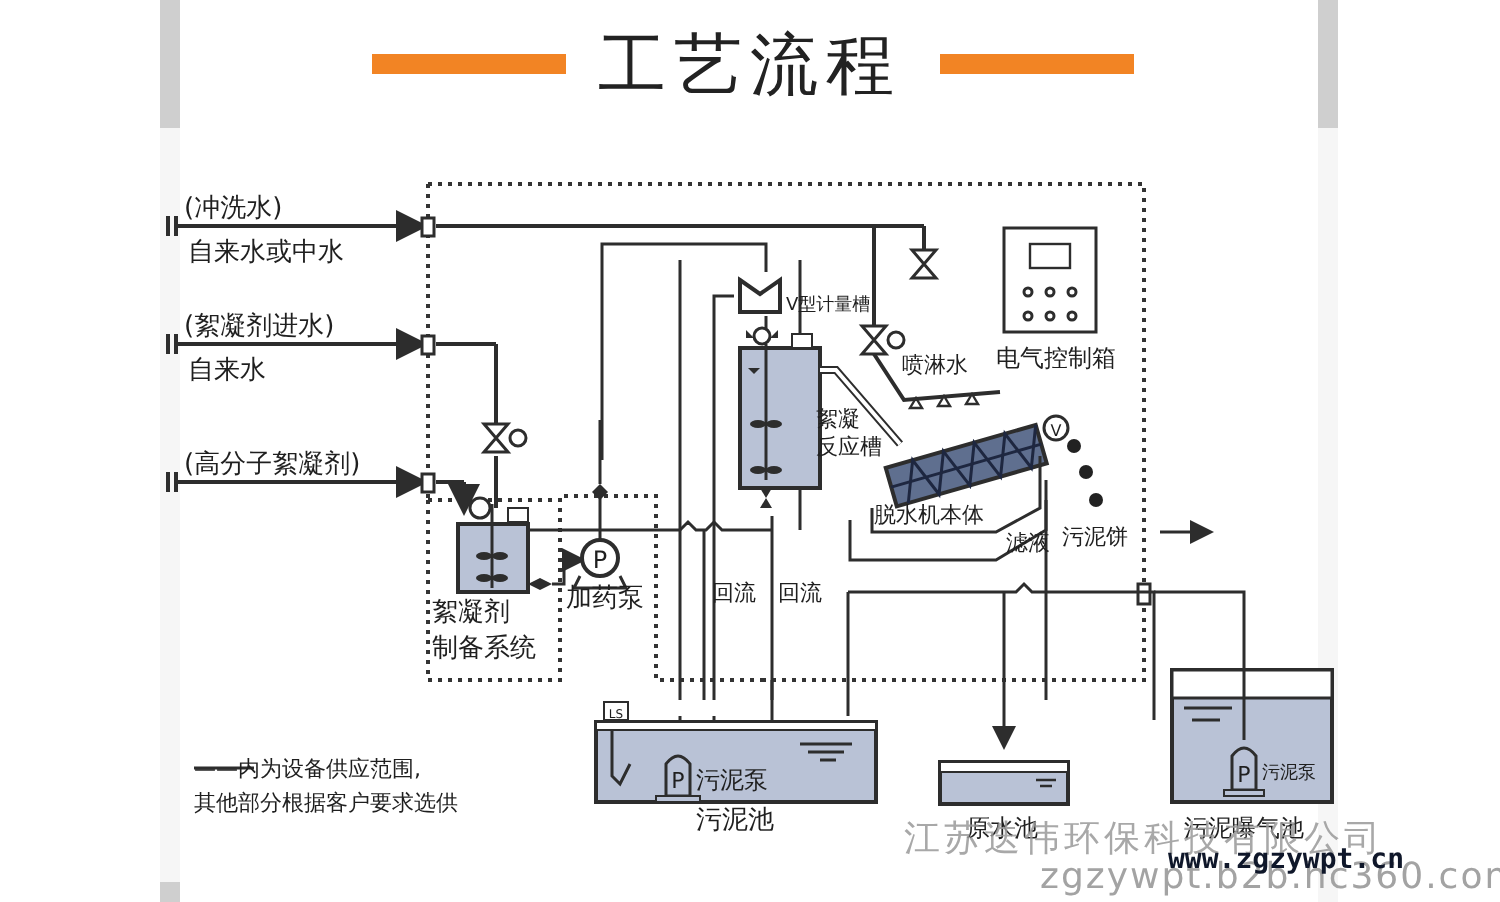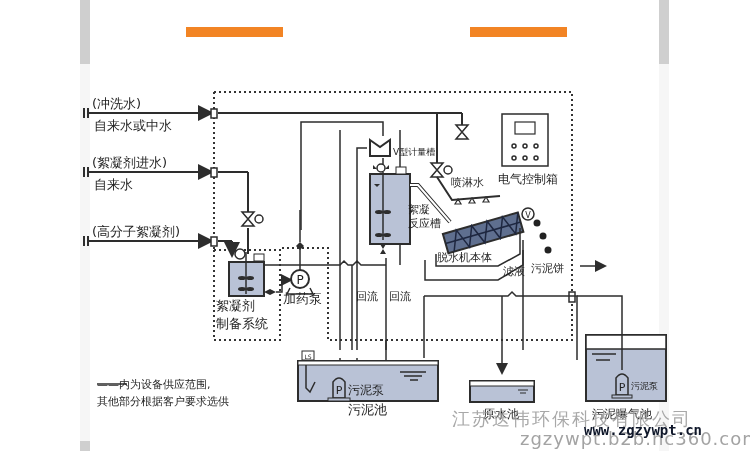--- a/index.html
+++ b/index.html
@@ -28,20 +28,21 @@
 <div class="strip" id="strip-left">
   <div class="thumb"></div>
   <div class="thumb-bottom"></div>
 </div>
 <div class="strip" id="strip-right">
   <div class="thumb"></div>
 </div>
 
 <div class="title-wrap">
   <div class="title-bar" id="title-bar-left"></div>
+  <div class="title-text">工艺流程</div>
   <div class="title-bar" id="title-bar-right"></div>
 </div>
 
 <svg id="diagram" width="750" height="451" viewBox="0 0 750 451">
   <defs>
     <marker id="arr" markerWidth="8" markerHeight="8" refX="6" refY="4" orient="auto">
       <path d="M0,0 L8,4 L0,8 z" fill="#2d2d2d"></path>
     </marker>
   </defs>
 

